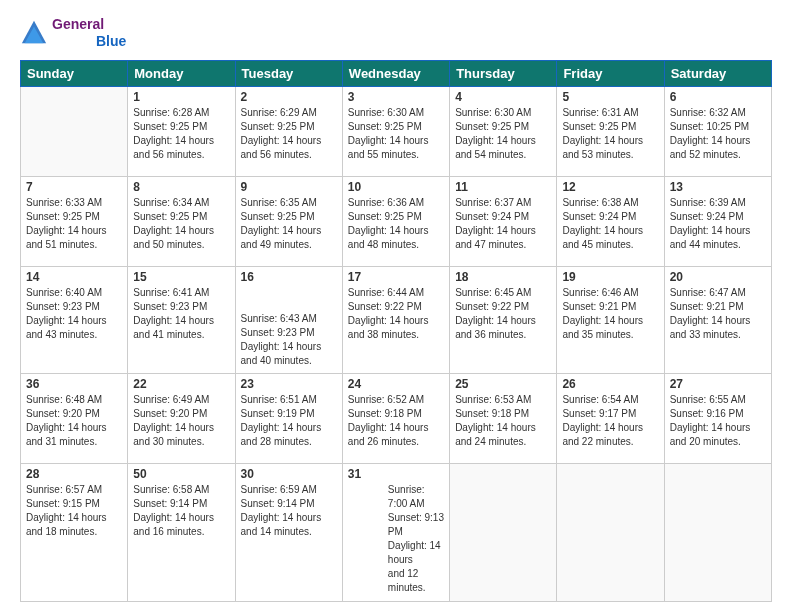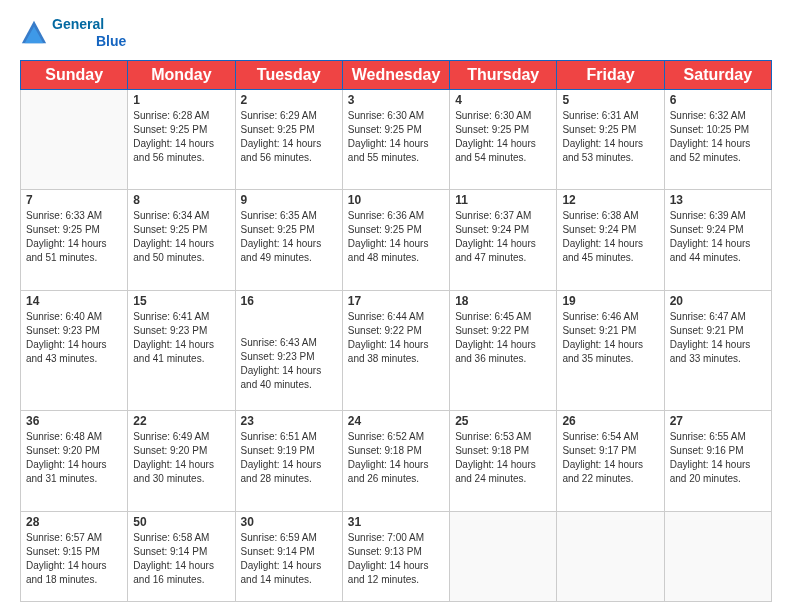--- a/index.html
+++ b/index.html
@@ -26,21 +26,21 @@
     .logo {
       display: flex;
       align-items: center;
       gap: 4px;
     }
     .logo-text {
       font-size: 14px;
       font-weight: bold;
       line-height: 1.2;
     }
-    .logo-general { color: #0369a1; }
+    .logo-general { color: #701a75; }
     .logo-blue { color: #1565c0; margin-left: 44px; }
     .logo-icon {
       width: 28px;
       height: 28px;
     }
     .title-block {
       text-align: right;
     }
     .title-month {
       font-size: 36px;
@@ -53,25 +53,25 @@
       color: #444;
       font-style: italic;
     }
     .calendar {
       border: 1px solid #ccc;
       border-collapse: collapse;
       width: 100%;
       flex: 1;
     }
     .calendar th {
-      background-color: #ef4444;
+      background-color: #0f766e;
       color: white;
-      font-size: 16px;
+      font-size: 13px;
       font-weight: bold;
-      text-align: center;
+      text-align: left;
       padding: 5px 6px;
       border: 1px solid #1565c0;
     }
     .calendar td {
       border: 1px solid #ccc;
       vertical-align: top;
       padding: 3px 5px;
       width: calc(100% / 7);
       font-size: 10px;
       color: #333;
@@ -341,21 +341,21 @@
           </td>
           <td>
             <span class="day-num">30</span>
             <div class="day-info" style="white-space: pre-line;">Sunrise: 6:59 AM
 Sunset: 9:14 PM
 Daylight: 14 hours
 and 14 minutes.</div>
           </td>
           <td>
             <span class="day-num">31</span>
-            <div class="day-info" style="white-space: pre-line;">Sunrise: 7:00 AM
+            <div class="day-info" style="white-space: pre-line; margin-left: 40px;">Sunrise: 7:00 AM
 Sunset: 9:13 PM
 Daylight: 14 hours
 and 12 minutes.</div>
           </td>
           <td class="empty"></td>
           <td class="empty"></td>
           <td class="empty"></td>
         </tr>
       </tbody>
   </table>

